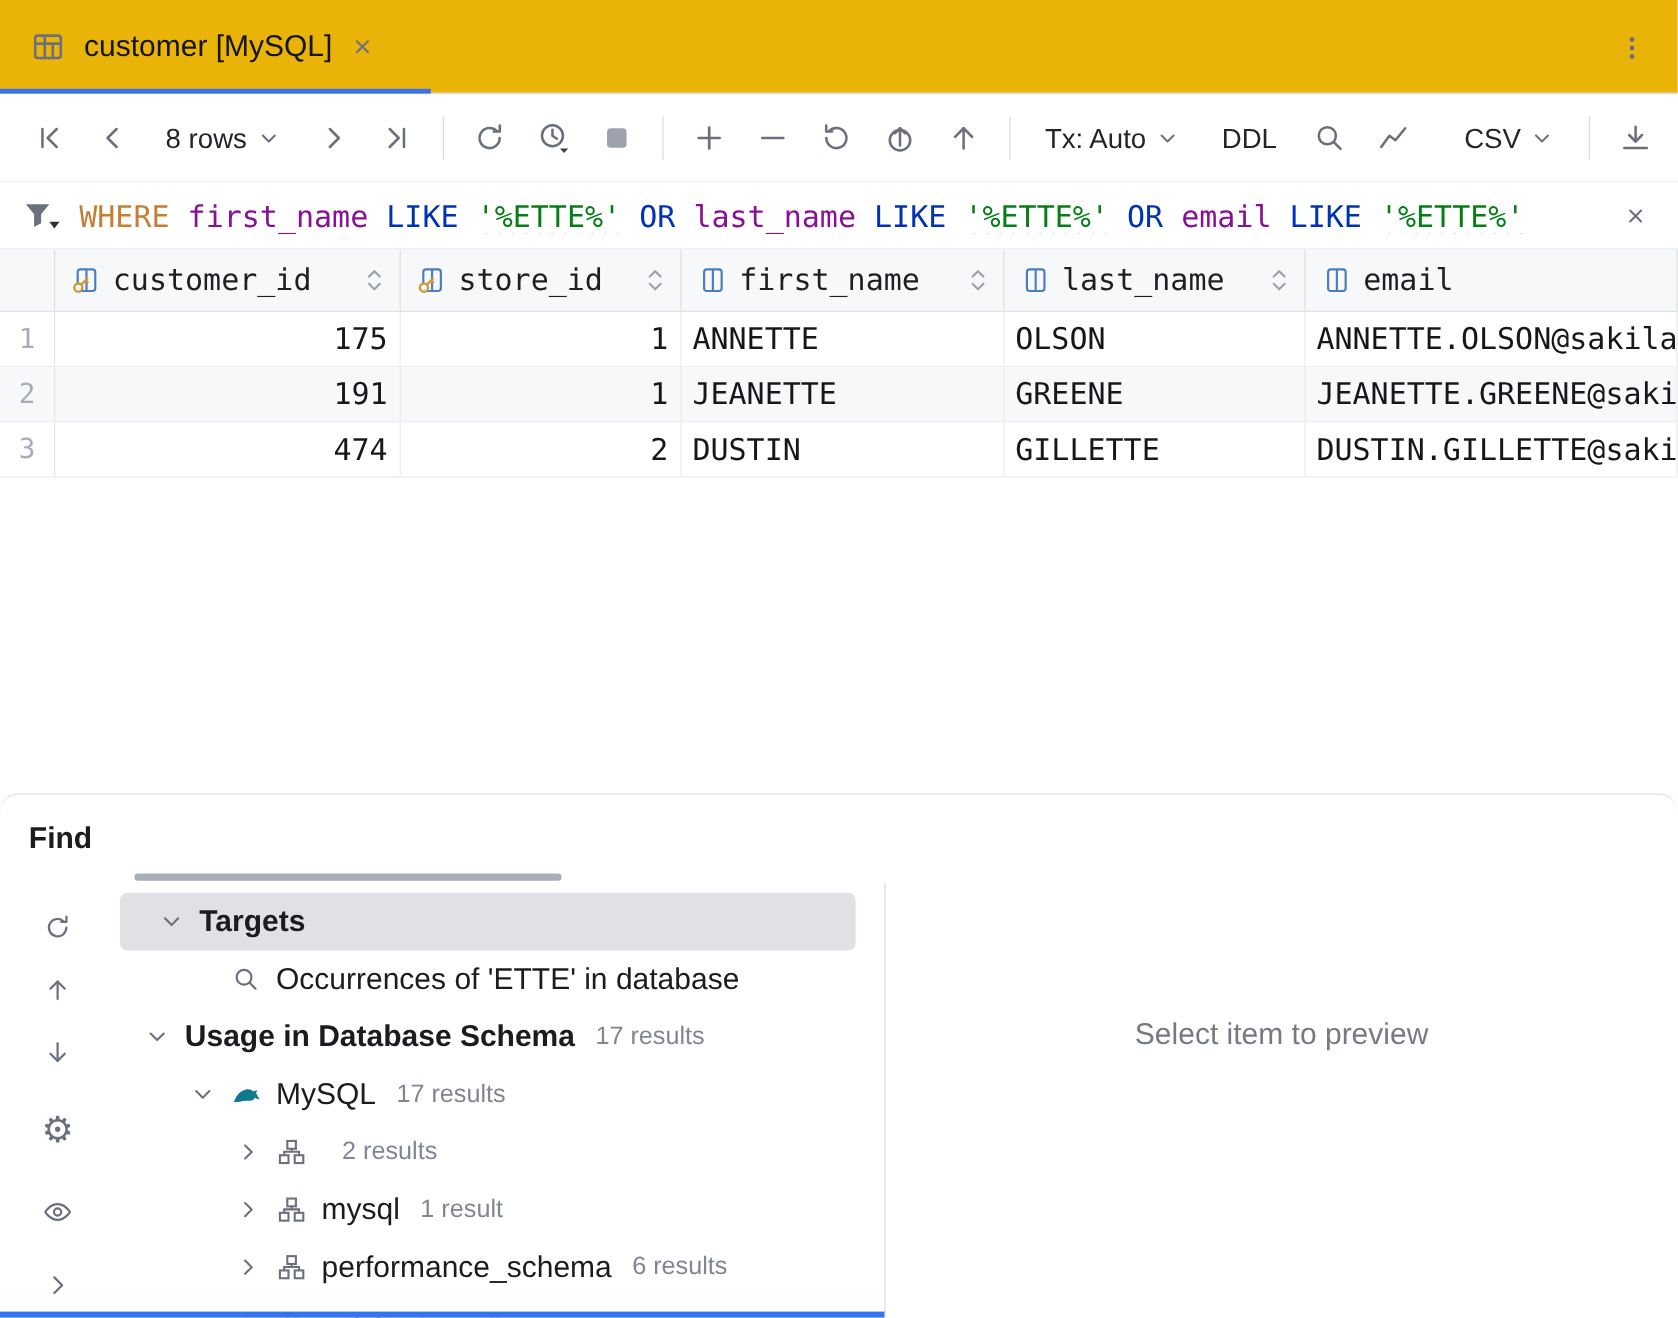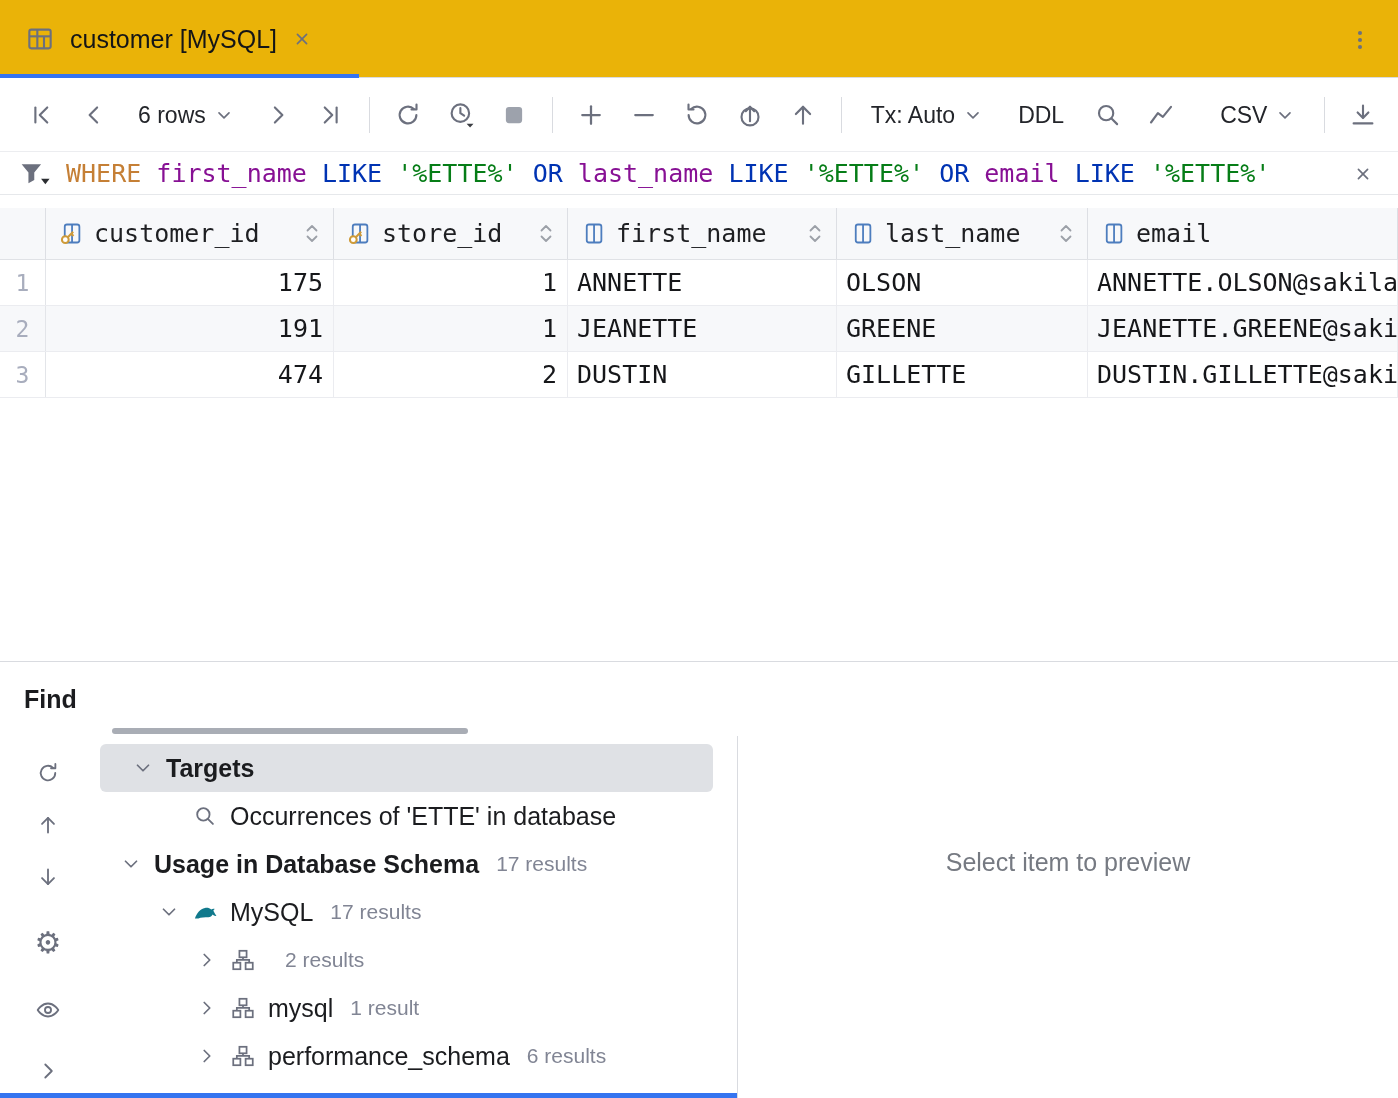--- a/index.html
+++ b/index.html
@@ -27,21 +27,21 @@
   .kebab{position:absolute;right:18px;top:20px;width:40px;height:40px;display:flex;align-items:center;justify-content:center;border-radius:6px;cursor:pointer;}
 
   
   .toolbar{position:absolute;top:79px;left:0;right:0;height:73px;display:flex;align-items:center;padding:0 14px 0 22px;gap:15px;border-bottom:1px solid #ECEDF0;background:#fff;}
   .tbtn{width:38px;height:38px;display:flex;align-items:center;justify-content:center;border-radius:6px;flex:0 0 auto;cursor:pointer;}
   .tbtn-text{height:40px;display:flex;align-items:center;gap:8px;padding:0 10px;border-radius:6px;font-size:23px;color:#23252A;flex:0 0 auto;cursor:pointer;}
   .sep{width:1px;height:36px;background:var(--border);flex:0 0 auto;margin:0 4px;}
   .tspacer{flex:1 1 0;min-width:0;}
 
   
-  .filter-row{position:absolute;top:153px;left:0;right:0;height:42px;display:flex;align-items:center;padding:0 18px;gap:14px;border-bottom:1px solid #E6E8EB;background:#fff;}
+  .filter-row{position:absolute;top:153px;left:0;right:0;height:55px;display:flex;align-items:center;padding:0 18px;gap:14px;border-bottom:1px solid #E6E8EB;background:#fff;}
   .sql{font-size:25px;white-space:nowrap;flex:1;overflow:hidden;cursor:text;}
   .tok-kw{color:var(--sql-keyword);}
   .tok-col{color:var(--sql-identifier);}
   .tok-op{color:var(--sql-operator);}
   .tok-str{color:var(--sql-string);text-decoration:underline wavy #2D9E8F;text-decoration-thickness:2px;text-underline-offset:6px;}
   .xbtn{width:34px;height:34px;display:flex;align-items:center;justify-content:center;border-radius:6px;cursor:pointer;flex:0 0 auto;}
 
   
   .grid{position:absolute;top:208px;left:0;right:0;}
   .ghead{display:flex;height:52px;background:#F7F8FA;border-bottom:1px solid #E0E2E6;}
@@ -50,21 +50,21 @@
   .hcell .hname{margin-left:9px;white-space:nowrap;overflow:hidden;}
   .hcell .sort{margin-left:auto;margin-right:12px;flex:0 0 auto;display:flex;}
   .grow{display:flex;height:46px;border-bottom:1px solid var(--border-light);background:#fff;}
   .grow:nth-child(even){background:#F7F8FA;}
   .gnum{width:46px;flex:0 0 auto;display:flex;align-items:center;justify-content:center;color:#A8ADBD;font-size:23px;border-right:1px solid #E3E5E9;}
   .gcell{display:flex;align-items:center;font-size:25px;color:#16171A;border-right:1px solid var(--border-light);white-space:nowrap;overflow:hidden;flex:0 0 auto;font-family:"DejaVu Sans Mono",monospace;cursor:default;}
   .gcell.right{justify-content:flex-end;padding-right:10px;}
   .gcell.left{justify-content:flex-start;padding-left:9px;}
 
   
-  .find-panel{position:absolute;top:661px;left:0;right:0;bottom:0;border-top:1px solid var(--border);background:#fff;}
+  .find-panel{position:absolute;top:661px;left:0;right:0;bottom:0;border-top:1px solid var(--border);background:#fff;border-radius:16px;}
   .find-tabs{position:relative;height:74px;display:flex;align-items:center;}
   .find-title{margin-left:24px;font-size:25px;font-weight:700;color:#1B1C1F;}
   .find-tab{margin-left:58px;display:flex;align-items:center;gap:16px;font-size:25px;color:#1B1C1F;cursor:pointer;}
   .tab-indicator{position:absolute;left:112px;bottom:2px;width:356px;height:6px;border-radius:3px;background:#A9ADB5;}
   .find-body{position:absolute;top:74px;left:0;right:0;bottom:0;}
   .find-icons{position:absolute;left:0;top:0;bottom:0;width:96px;display:flex;flex-direction:column;align-items:center;padding-top:24px;gap:26px;}
   .fibtn{width:26px;height:26px;display:flex;align-items:center;justify-content:center;cursor:pointer;color:var(--icon);}
   .gear-glyph{font-family:"DejaVu Sans",sans-serif;font-size:30px;color:var(--icon);line-height:1;}
   .tree{position:absolute;left:96px;width:641px;top:0;bottom:0;padding-top:8px;overflow:hidden;}
   .trow{height:48px;display:flex;align-items:center;margin:0 24px 0 4px;border-radius:6px;cursor:pointer;}
@@ -118,21 +118,21 @@
       <line x1="7.5" y1="6" x2="7.5" y2="18"></line>
         <polyline points="17,6 11,12 17,18"></polyline>
     </svg>
   </div>
   <div class="tbtn">
     <svg width="30" height="30" viewBox="0 0 24 24" fill="none" stroke="#6C707E" stroke-width="1.7" stroke-linecap="round" stroke-linejoin="round">
       <polyline points="14.5,6 8.5,12 14.5,18"></polyline>
     </svg>
   </div>
   <div class="tbtn-text">
-    <span>6 rows</span>
+    <span>8 rows</span>
     <svg width="20" height="20" viewBox="0 0 24 24" fill="none" stroke="#6C707E" stroke-width="2" stroke-linecap="round" stroke-linejoin="round">
       <polyline points="6,9.5 12,15.5 18,9.5"></polyline>
     </svg>
   </div>
   <div class="tbtn">
     <svg width="30" height="30" viewBox="0 0 24 24" fill="none" stroke="#6C707E" stroke-width="1.7" stroke-linecap="round" stroke-linejoin="round">
       <polyline points="9.5,6 15.5,12 9.5,18"></polyline>
     </svg>
   </div>
   <div class="tbtn">

